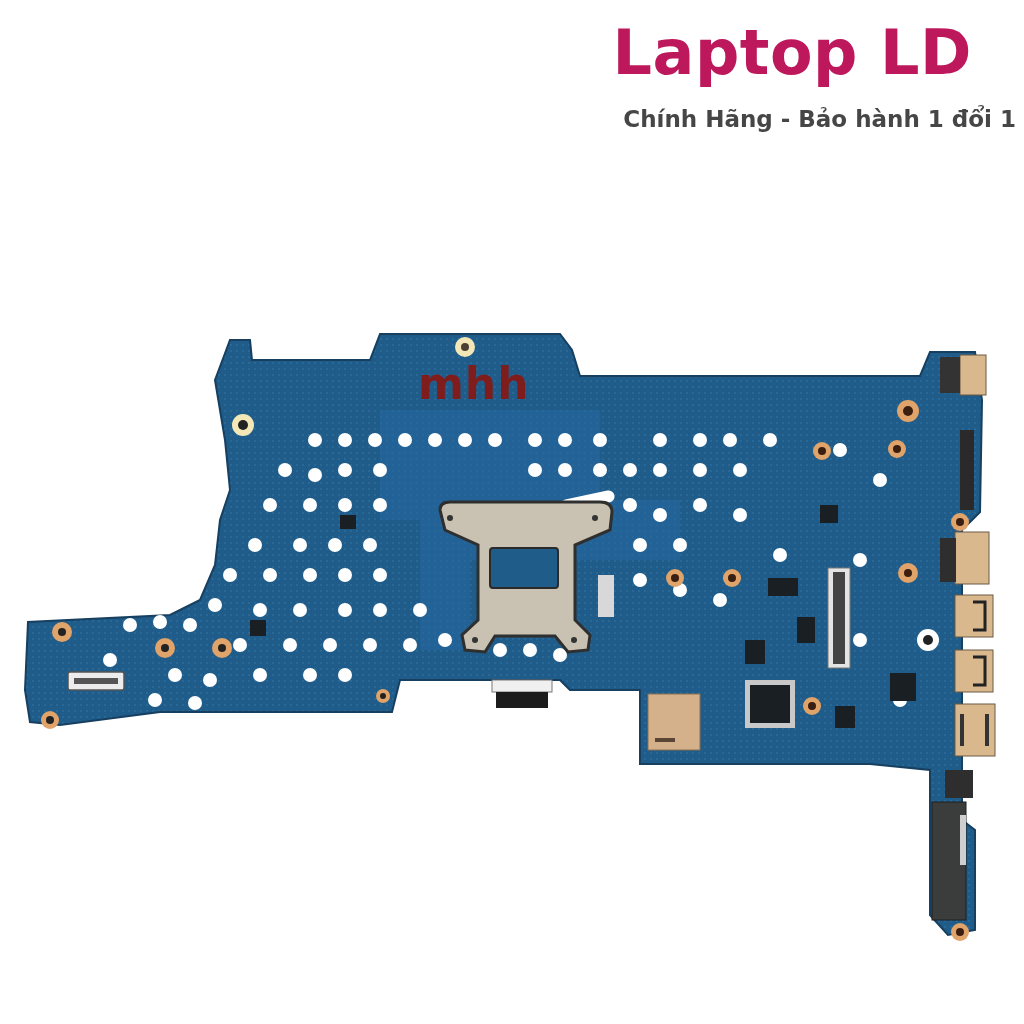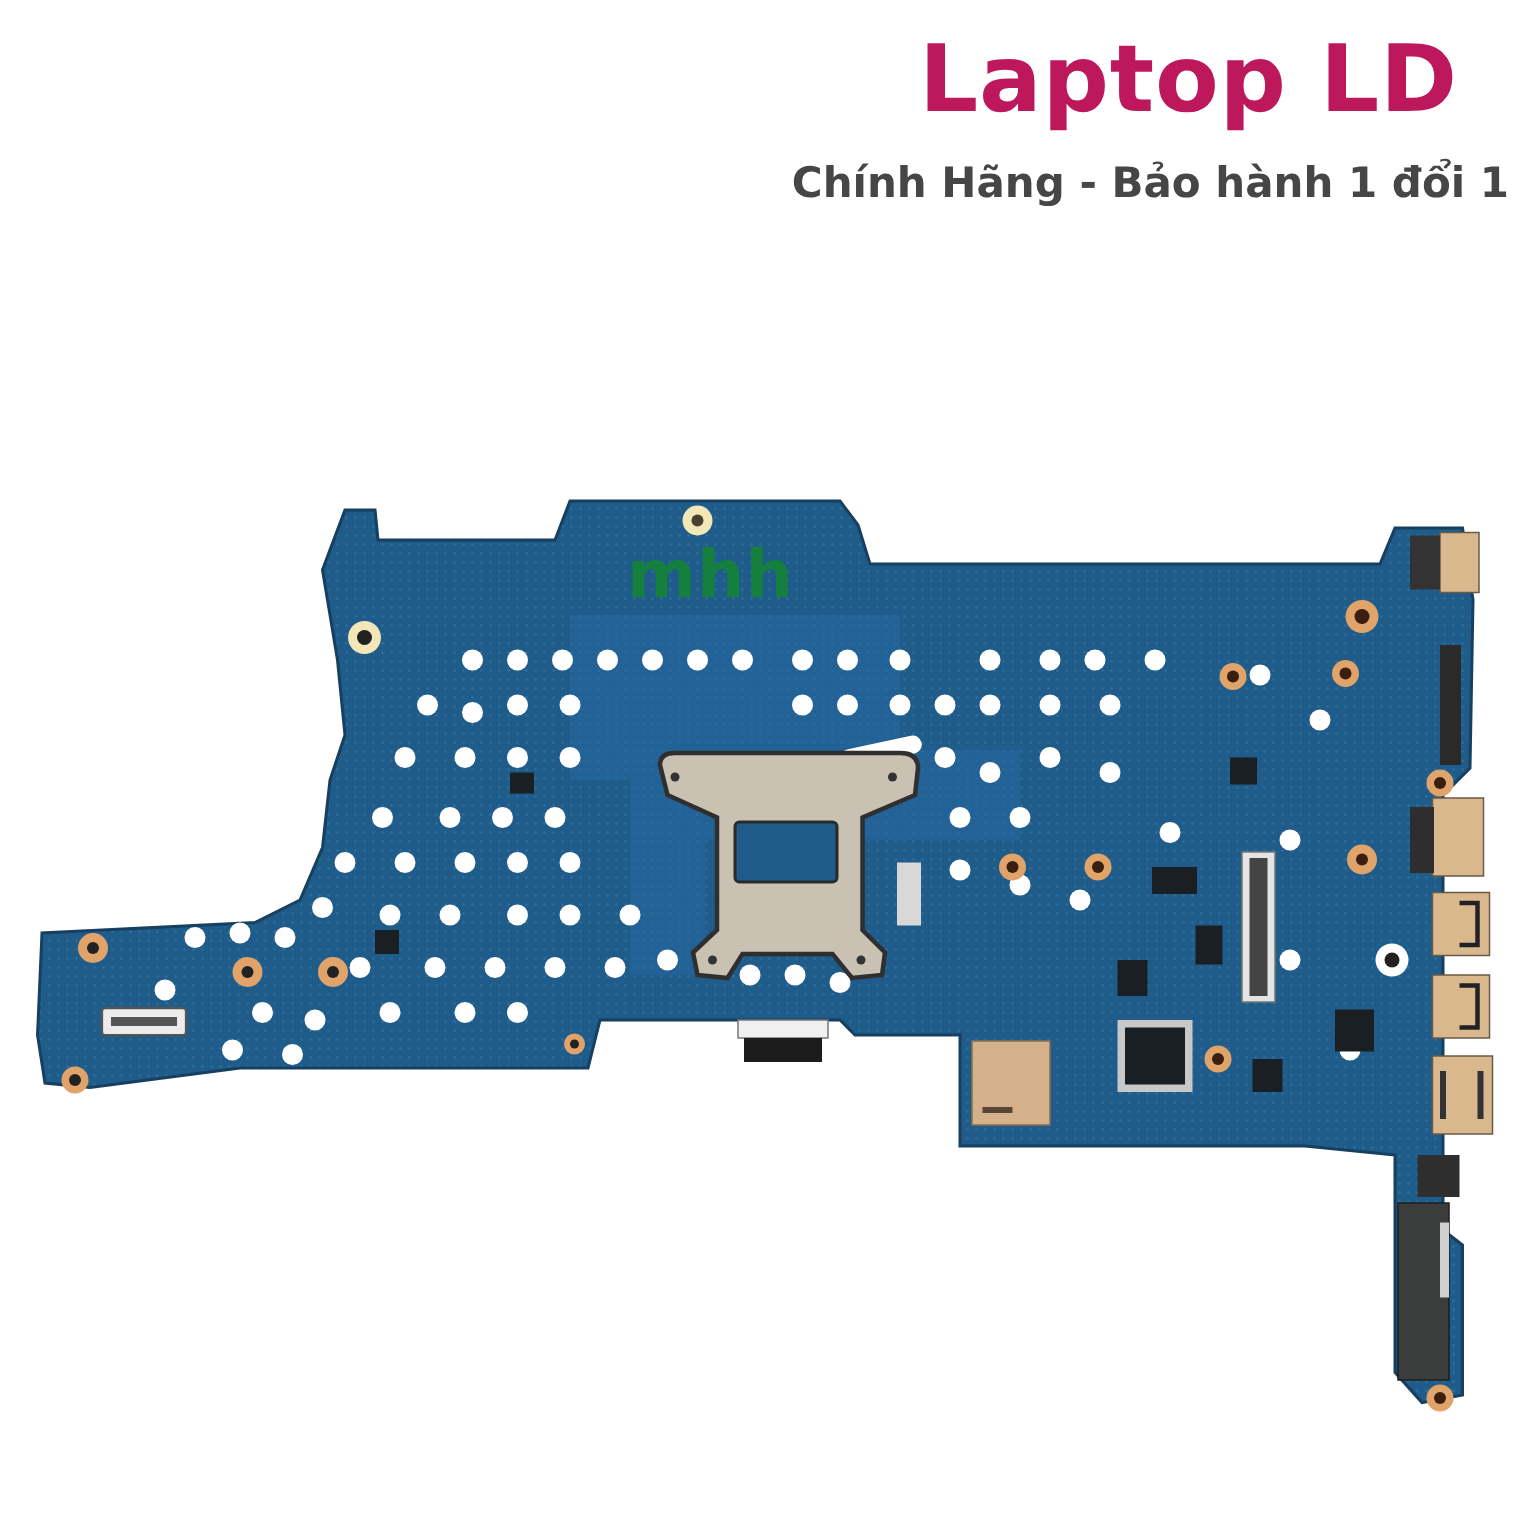--- a/index.html
+++ b/index.html
@@ -1,20 +1,20 @@
 <!DOCTYPE html>
 <html><head>
 <meta charset="utf-8">
 <style>
   html,body{margin:0;padding:0;background:#ffffff;}
   body{width:1024px;height:1024px;position:relative;overflow:hidden;font-family:"DejaVu Sans","Liberation Sans",sans-serif;}
   .brand-title{position:absolute;right:52px;top:22px;font-size:62px;font-weight:bold;color:#be185d;letter-spacing:0.5px;line-height:1;}
-  .brand-sub{position:absolute;right:18px;top:108px;font-size:28px;font-weight:bold;color:#464646;line-height:1;}
+  .brand-sub{position:absolute;right:8px;top:108px;font-size:23px;font-weight:bold;color:#464646;line-height:1;}
   .board{position:absolute;left:0;top:0;width:1024px;height:1024px;}
-  .watermark{position:absolute;left:418px;top:362px;font-size:44px;font-weight:bold;color:#15803d;font-family:"DejaVu Sans",sans-serif;line-height:1;letter-spacing:1px;}
+  .watermark{position:absolute;left:418px;top:362px;font-size:44px;font-weight:bold;color:#7f1d1d;font-family:"DejaVu Sans",sans-serif;line-height:1;letter-spacing:1px;}
 </style>
 </head>
 <body>
 
 <div class="brand-title">Laptop LD</div>
 <div class="brand-sub">Chính Hãng - Bảo hành 1 đổi 1</div>
 
 <svg class="board" viewBox="0 0 1024 1024" xmlns="http://www.w3.org/2000/svg">
   <defs>
     <pattern id="dots" width="6" height="6" patternUnits="userSpaceOnUse">

